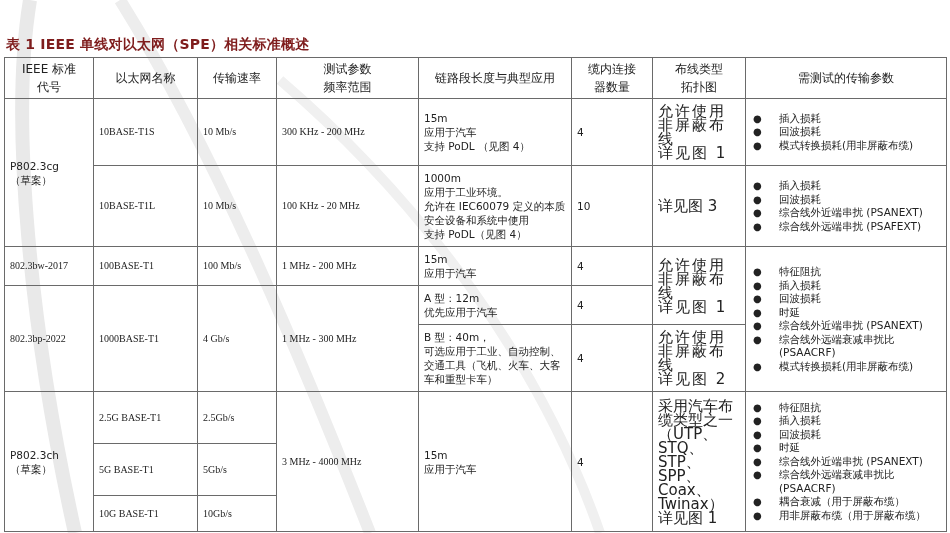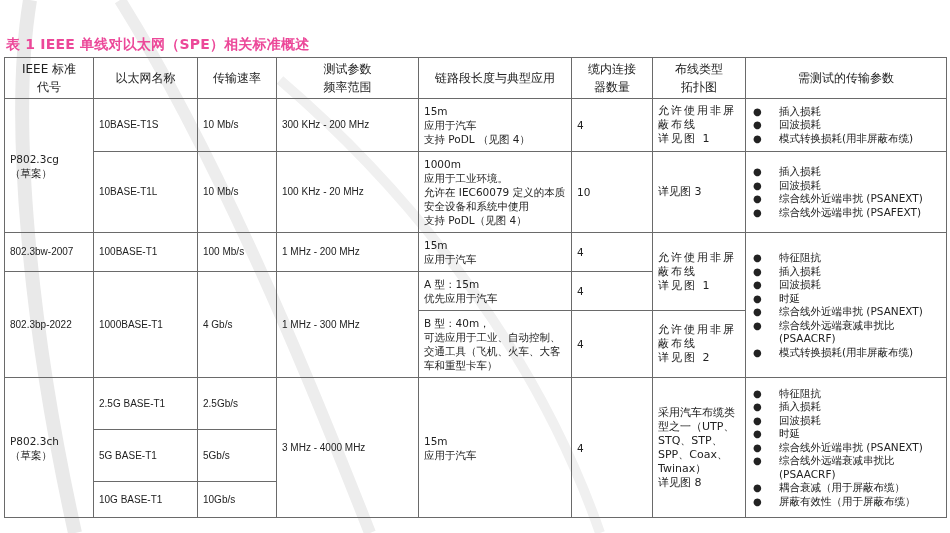--- a/index.html
+++ b/index.html
@@ -5,40 +5,40 @@
     html, body { margin: 0; padding: 0; }
     body {
       width: 950px; height: 533px; overflow: hidden; position: relative;
       background: #ffffff;
       font-family: "DejaVu Sans", "Liberation Sans", sans-serif;
       color: #222;
     }
     .bg-deco { position: absolute; left: 0; top: 0; width: 950px; height: 533px; z-index: 0; pointer-events: none; }
     .title {
       position: absolute; left: 6px; top: 36px; z-index: 2;
-      font-size: 14px; font-weight: bold; color: #ec4899; letter-spacing: 0.2px;
+      font-size: 14px; font-weight: bold; color: #7f1d1d; letter-spacing: 0.2px;
       white-space: nowrap;
     }
     table.spec {
       position: absolute; left: 4px; top: 57px; z-index: 2;
       border-collapse: collapse; table-layout: fixed;
       width: 942px;
       font-size: 10.5px; line-height: 14px;
     }
     table.spec td, table.spec th {
       border: 1.5px solid #6a6a6a; padding: 5px 5px; vertical-align: middle;
       background: transparent; font-weight: normal;
     }
     table.spec th { text-align: center; font-size: 12px; line-height: 18px; padding: 1px 3px; }
-    .mono { font-family: Liberation Sans, sans-serif; font-size: 10px; }
+    .mono { font-family: Liberation Serif, serif; font-size: 10px; }
     .ml { white-space: pre-line; }
     ul.params { list-style: none; margin: 0; padding: 0; }
     ul.params li { position: relative; padding-left: 28px; font-size: 10.5px; line-height: 13.5px; }
     ul.params li .bullet { position: absolute; left: 2px; top: 0; font-size: 10px; }
-    .cat { font-size: 11px; }
+    .cat { font-size: 15px; }
     .topo { letter-spacing: 2px; }
   </style>
 </head>
 <body>
 
 <svg class="bg-deco" viewBox="0 0 950 533" xmlns="http://www.w3.org/2000/svg">
   <path d="M 30 0 C 10 120, 30 330, 75 533" stroke="#e9e9e9" stroke-width="14" fill="none"></path>
   <path d="M 120 0 C 220 160, 310 380, 370 533" stroke="#ededed" stroke-width="12" fill="none"></path>
   <path d="M 280 80 C 420 200, 540 360, 600 533" stroke="#f0f0f0" stroke-width="10" fill="none"></path>
 </svg>
@@ -108,21 +108,21 @@
         <ul class="params">
           <li><span class="bullet">●</span><span>插入损耗</span></li>
           <li><span class="bullet">●</span><span>回波损耗</span></li>
           <li><span class="bullet">●</span><span>综合线外近端串扰 (PSANEXT)</span></li>
           <li><span class="bullet">●</span><span>综合线外远端串扰 (PSAFEXT)</span></li>
         </ul>
       </td>
     </tr>
 
     <tr style="height:32px">
-      <td class="mono">802.3bw-2007</td>
+      <td class="mono">802.3bw-2017</td>
       <td class="mono">100BASE-T1</td>
       <td class="mono">100 Mb/s</td>
       <td class="mono">1 MHz - 200 MHz</td>
       <td class="ml">15m
 应用于汽车</td>
       <td>4</td>
       <td rowspan="2" class="ml cat topo">允许使用非屏蔽布线
 详见图 1</td>
       <td rowspan="3">
         <ul class="params">
@@ -135,21 +135,21 @@
           <li><span class="bullet">●</span><span>模式转换损耗(用非屏蔽布缆)</span></li>
         </ul>
       </td>
     </tr>
 
     <tr style="height:32px">
       <td rowspan="2" class="mono">802.3bp-2022</td>
       <td rowspan="2" class="mono">1000BASE-T1</td>
       <td rowspan="2" class="mono">4 Gb/s</td>
       <td rowspan="2" class="mono">1 MHz - 300 MHz</td>
-      <td class="ml">A 型：15m
+      <td class="ml">A 型：12m
 优先应用于汽车</td>
       <td>4</td>
     </tr>
     <tr style="height:62px">
       <td class="ml">B 型：40m，
 可选应用于工业、自动控制、交通工具（飞机、火车、大客车和重型卡车）</td>
       <td>4</td>
       <td class="ml cat topo">允许使用非屏蔽布线
 详见图 2</td>
     </tr>
@@ -157,31 +157,31 @@
     <tr style="height:52px">
       <td rowspan="3" class="ml">P802.3ch
 （草案）</td>
       <td class="mono">2.5G BASE-T1</td>
       <td class="mono">2.5Gb/s</td>
       <td rowspan="3" class="mono">3 MHz - 4000 MHz</td>
       <td rowspan="3" class="ml">15m
 应用于汽车</td>
       <td rowspan="3">4</td>
       <td rowspan="3" class="ml cat">采用汽车布缆类型之一（UTP、STQ、STP、SPP、Coax、Twinax）
-详见图 8</td>
+详见图 1</td>
       <td rowspan="3">
         <ul class="params">
           <li><span class="bullet">●</span><span>特征阻抗</span></li>
           <li><span class="bullet">●</span><span>插入损耗</span></li>
           <li><span class="bullet">●</span><span>回波损耗</span></li>
           <li><span class="bullet">●</span><span>时延</span></li>
           <li><span class="bullet">●</span><span>综合线外近端串扰 (PSANEXT)</span></li>
           <li><span class="bullet">●</span><span>综合线外远端衰减串扰比 (PSAACRF)</span></li>
           <li><span class="bullet">●</span><span>耦合衰减（用于屏蔽布缆）</span></li>
-          <li><span class="bullet">●</span><span>屏蔽有效性（用于屏蔽布缆）</span></li>
+          <li><span class="bullet">●</span><span>用非屏蔽布缆（用于屏蔽布缆）</span></li>
         </ul>
       </td>
     </tr>
     <tr style="height:52px">
       <td class="mono">5G BASE-T1</td>
       <td class="mono">5Gb/s</td>
     </tr>
     <tr style="height:36px">
       <td class="mono">10G BASE-T1</td>
       <td class="mono">10Gb/s</td>

